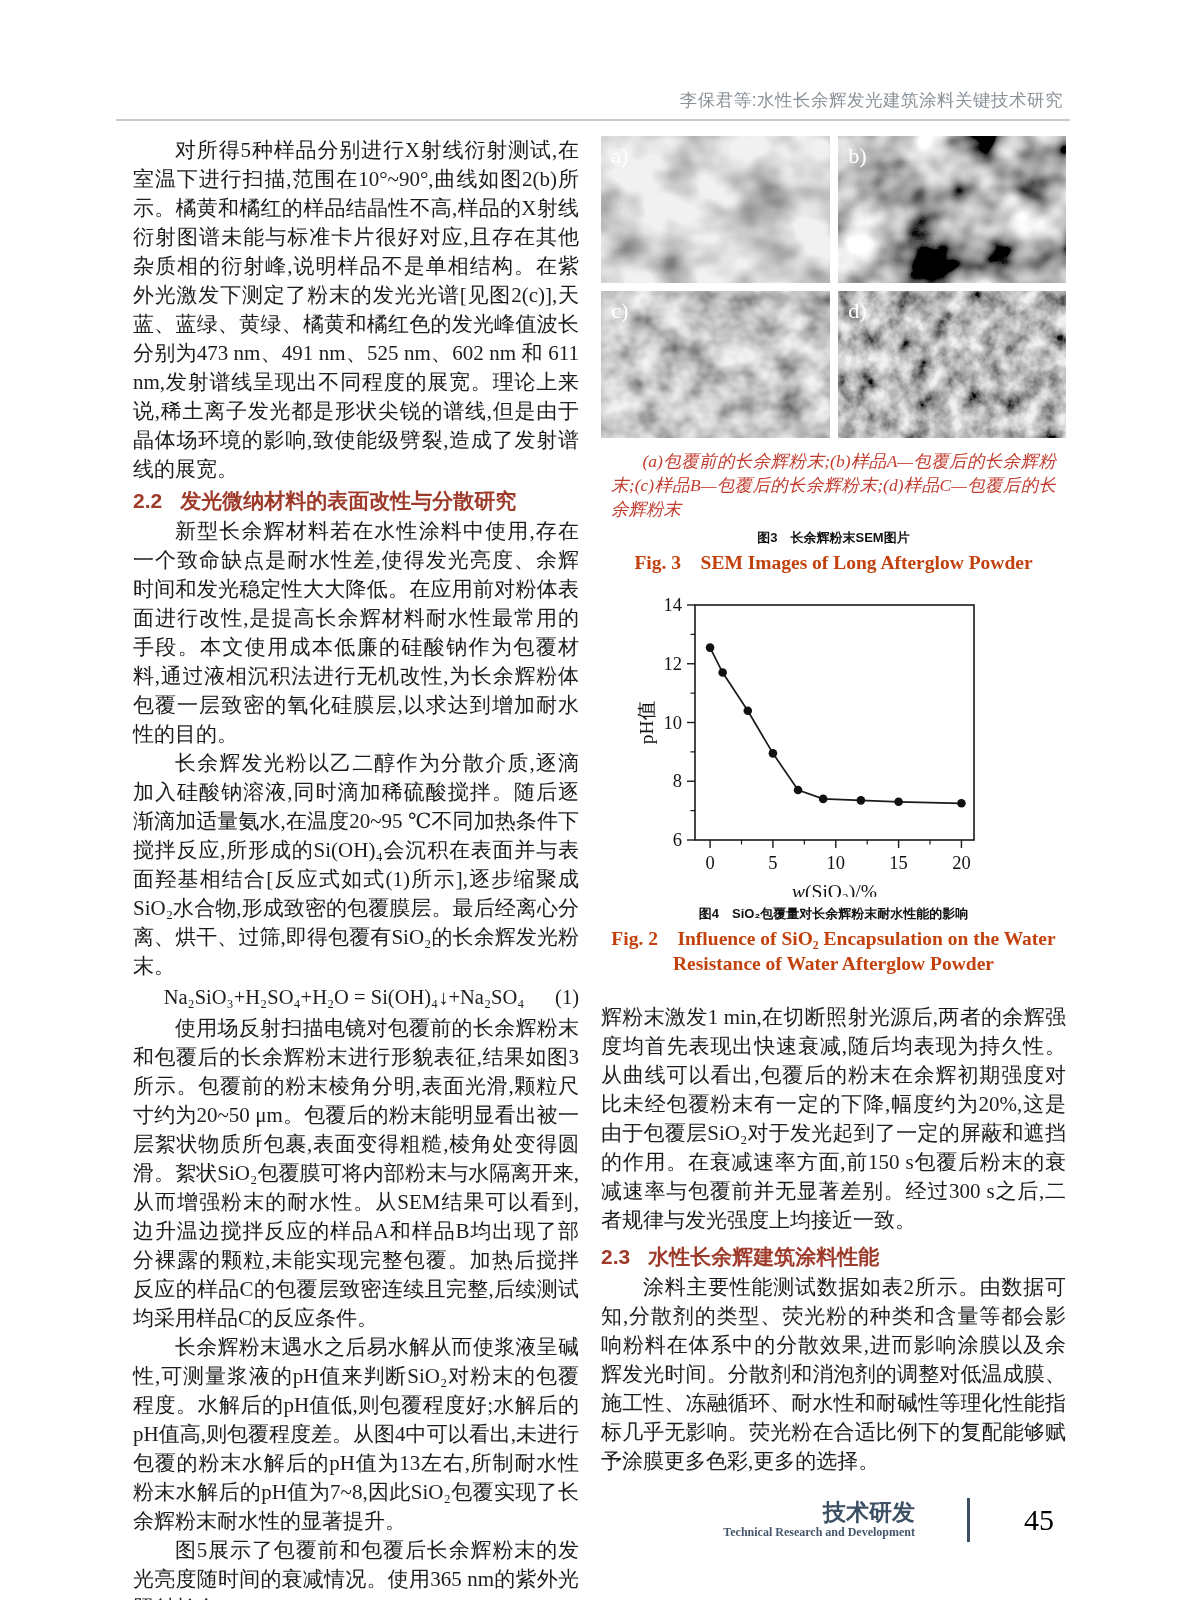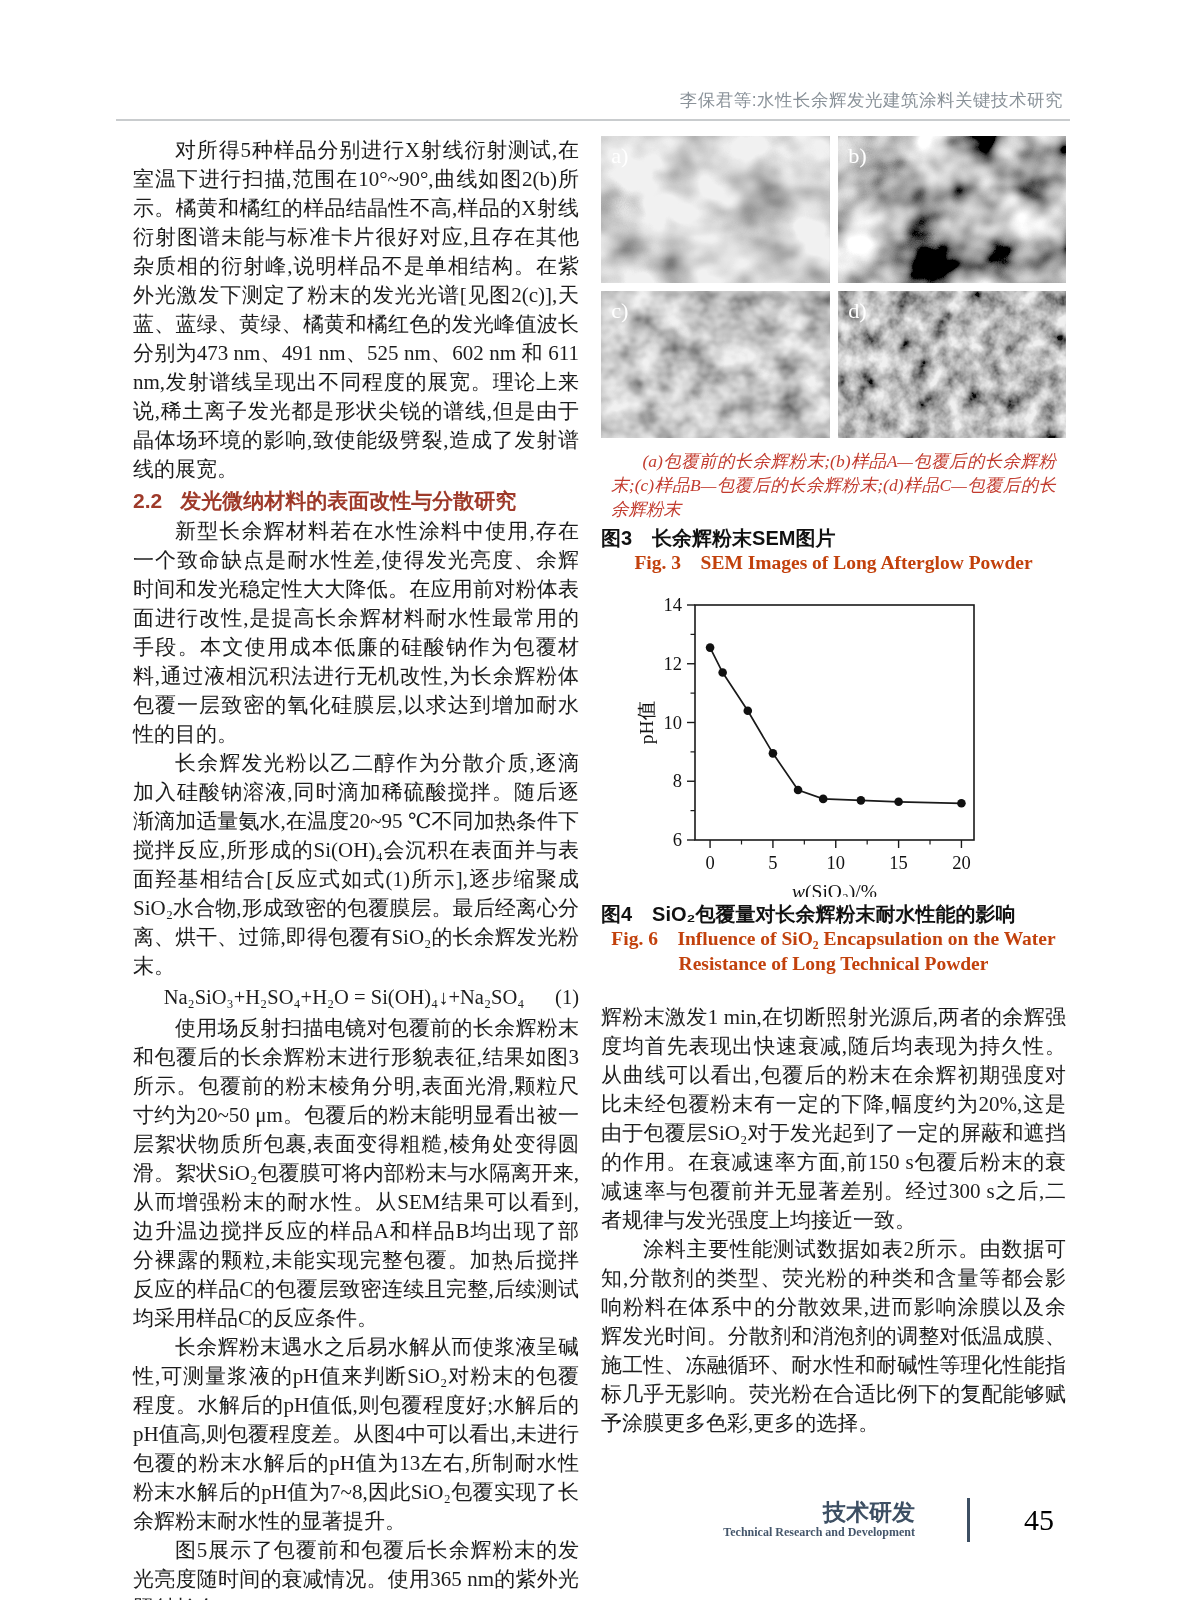--- a/index.html
+++ b/index.html
@@ -30,22 +30,22 @@
   .eq-body{flex:1;text-align:center;}
   .eq-num{text-align:right;}
 
   
   .sem-grid{display:grid;grid-template-columns:1fr 1fr;grid-gap:8px;width:465px;}
   .sem-panel{width:100%;height:147px;background:#111;overflow:hidden;}
   .sem-panel svg{display:block;width:100%;height:100%;}
 
   .subcaption{margin:11px 0 0 0;padding:0 10px;font-size:17.5px;line-height:24px;
     color:#c23b2e;text-align:justify;text-indent:1.8em;font-style:italic;}
-  .cap-zh{margin-top:5px;font-family:"Liberation Sans","DejaVu Sans",sans-serif;
-    font-size:20px;font-weight:bold;color:#111;line-height:24px;}
+  .cap-zh{margin-top:5px;text-align:center;font-family:"Liberation Sans","DejaVu Sans",sans-serif;
+    font-size:13px;font-weight:bold;color:#111;line-height:24px;}
   .cap-en{text-align:center;font-size:19.5px;font-weight:bold;color:#c2410c;line-height:25px;}
 
   
   .chart-wrap{width:465px;height:315px;margin-top:7px;}
   .chart-wrap svg{font-family:"Liberation Serif","DejaVu Serif",serif;}
 
   
   .footer{position:absolute;top:1498px;right:133px;display:flex;align-items:center;gap:44px;}
   .footer-labels{text-align:right;}
   .footer-zh{font-family:"Liberation Sans","DejaVu Sans",sans-serif;
@@ -207,25 +207,26 @@
           <circle cx="197.05405405405406" cy="208.0625" r="4.3" fill="#111"></circle>
           <circle cx="222.1891891891892" cy="216.875" r="4.3" fill="#111"></circle>
           <circle cx="259.8918918918919" cy="218.34375" r="4.3" fill="#111"></circle>
           <circle cx="297.5945945945946" cy="219.8125" r="4.3" fill="#111"></circle>
           <circle cx="360.43243243243245" cy="221.28125" r="4.3" fill="#111"></circle>
           <text transform="translate(52 140.5) rotate(-90)" text-anchor="middle" font-size="19.5" fill="#111">pH值</text>
           <text x="233.5" y="316" text-anchor="middle" font-size="19.5" fill="#111"><tspan font-style="italic">w</tspan>(SiO₂)/%</text>
         </svg></div>
 
     <div class="cap-zh">图4　SiO₂包覆量对长余辉粉末耐水性能的影响</div>
-    <div class="cap-en">Fig. 6　Influence of SiO₂ Encapsulation on the Water</div>
-    <div class="cap-en">Resistance of Long Technical Powder</div>
+    <div class="cap-en">Fig. 2　Influence of SiO₂ Encapsulation on the Water</div>
+    <div class="cap-en">Resistance of Water Afterglow Powder</div>
 
     <p class="body" style="margin-top:27px;">辉粉末激发1 min,在切断照射光源后,两者的余辉强度均首先表现出快速衰减,随后均表现为持久性。从曲线可以看出,包覆后的粉末在余辉初期强度对比未经包覆粉末有一定的下降,幅度约为20%,这是由于包覆层SiO₂对于发光起到了一定的屏蔽和遮挡的作用。在衰减速率方面,前150 s包覆后粉末的衰减速率与包覆前并无显著差别。经过300 s之后,二者规律与发光强度上均接近一致。</p>
 
+    <h3 class="sec" style="margin-top:8px;"><span class="sec-num">2.3</span><span class="sec-t">水性长余辉建筑涂料性能</span></h3>
 
     <p class="body indent">涂料主要性能测试数据如表2所示。由数据可知,分散剂的类型、荧光粉的种类和含量等都会影响粉料在体系中的分散效果,进而影响涂膜以及余辉发光时间。分散剂和消泡剂的调整对低温成膜、施工性、冻融循环、耐水性和耐碱性等理化性能指标几乎无影响。荧光粉在合适比例下的复配能够赋予涂膜更多色彩,更多的选择。</p>
   </div>
 
   <div class="footer">
     <div class="footer-labels">
       <div class="footer-zh">技术研发</div>
       <div class="footer-en">Technical Research and Development</div>
     </div>
     <div class="footer-divider"></div>

